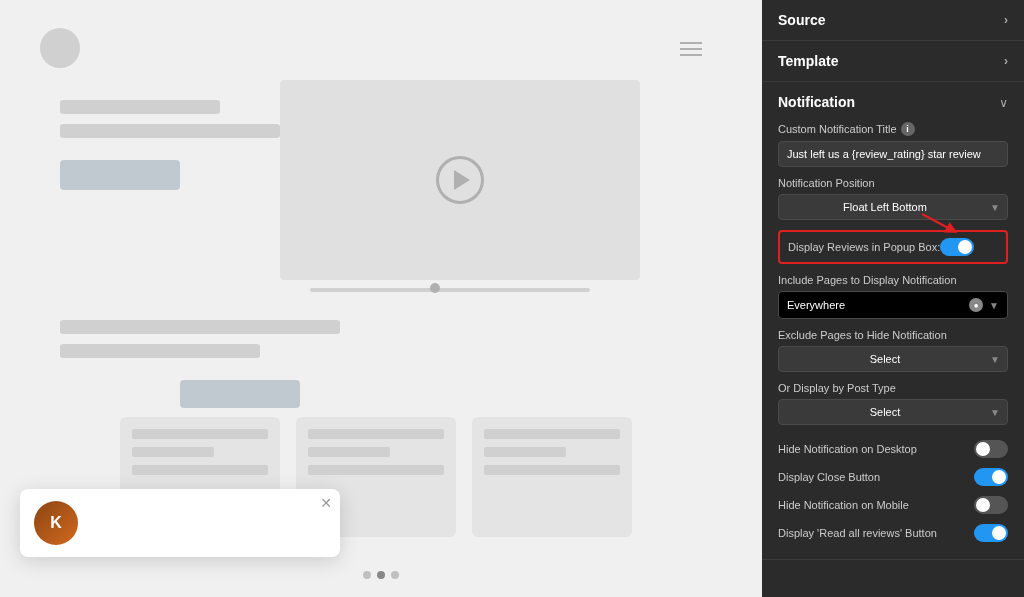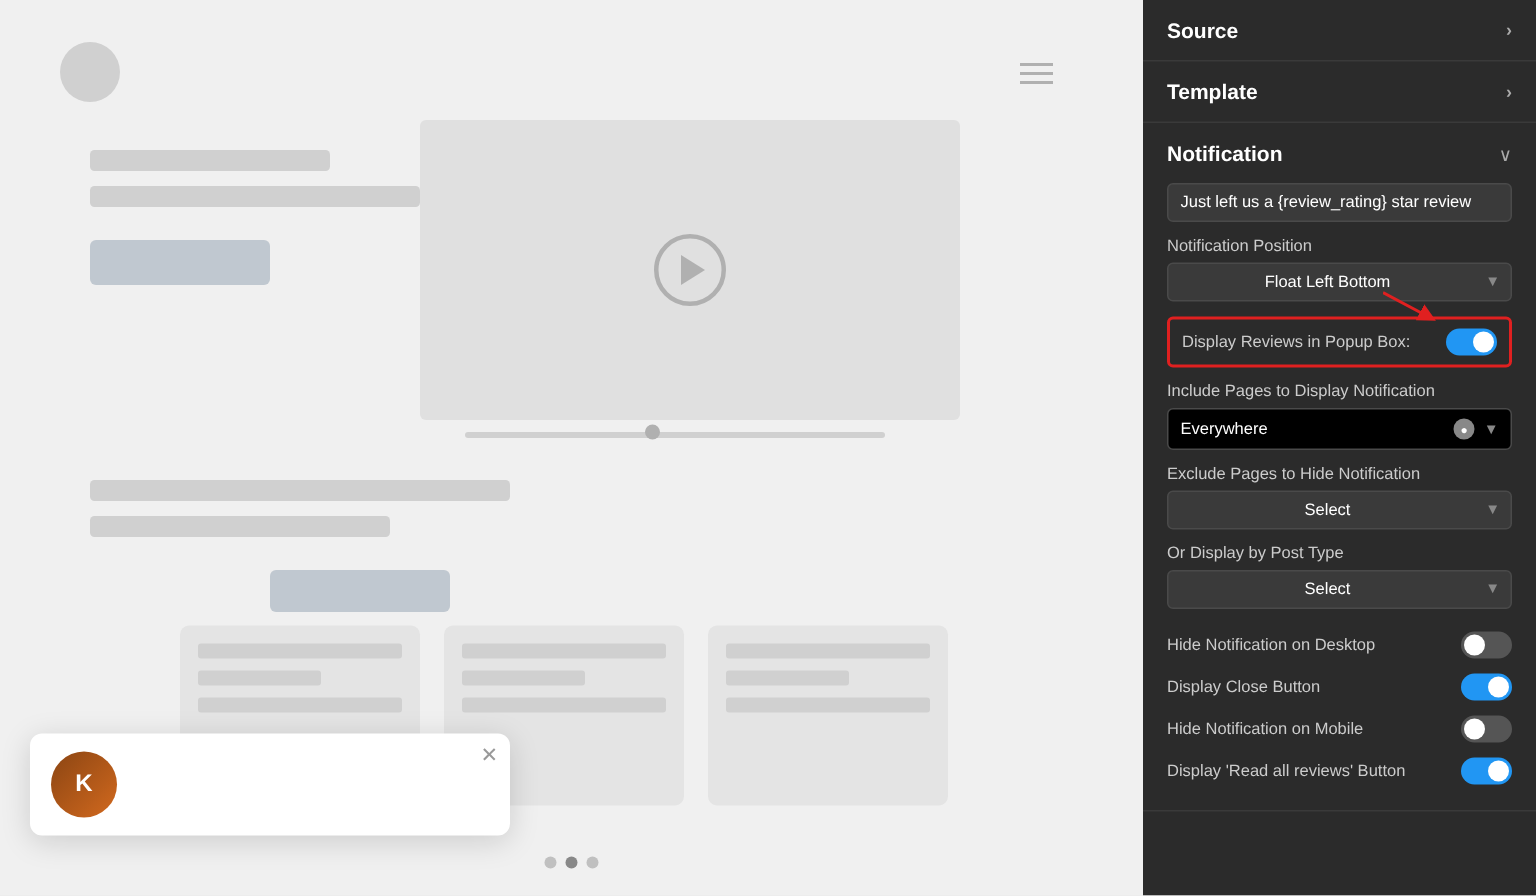--- a/index.html
+++ b/index.html
@@ -220,21 +220,21 @@
       transform: translateY(-50%);
       color: #888;
       font-size: 10px;
       pointer-events: none;
     }
 
     
     .display-reviews-row {
       display: flex;
       align-items: center;
-      justify-content: space-between;
+      justify-content: flex-start;
       padding: 6px 8px;
       margin-bottom: 10px;
       border: 2px solid #e02020;
       border-radius: 4px;
       position: relative;
     }
     .display-reviews-label {
       color: #cccccc;
       font-size: 11px;
     }
@@ -371,20 +371,24 @@
     <span class="chevron">›</span>
   </div>
 
   <div class="notification-section">
     <div class="notif-section-header">
       <span class="notif-section-title">Notification</span>
       <span class="chevron-down">∨</span>
     </div>
 
     
+    <div class="field-label">
+      <span>Custom Notification Title</span>
+      <span class="info-icon">i</span>
+    </div>
     <input class="text-input" type="text" value="Just left us a {review_rating} star review" style="">
 
     
     <div class="field-label">
       <span>Notification Position</span>
     </div>
     <div class="select-wrapper">
       <select class="select-box">
         <option>Float Left Bottom</option>
       </select>

